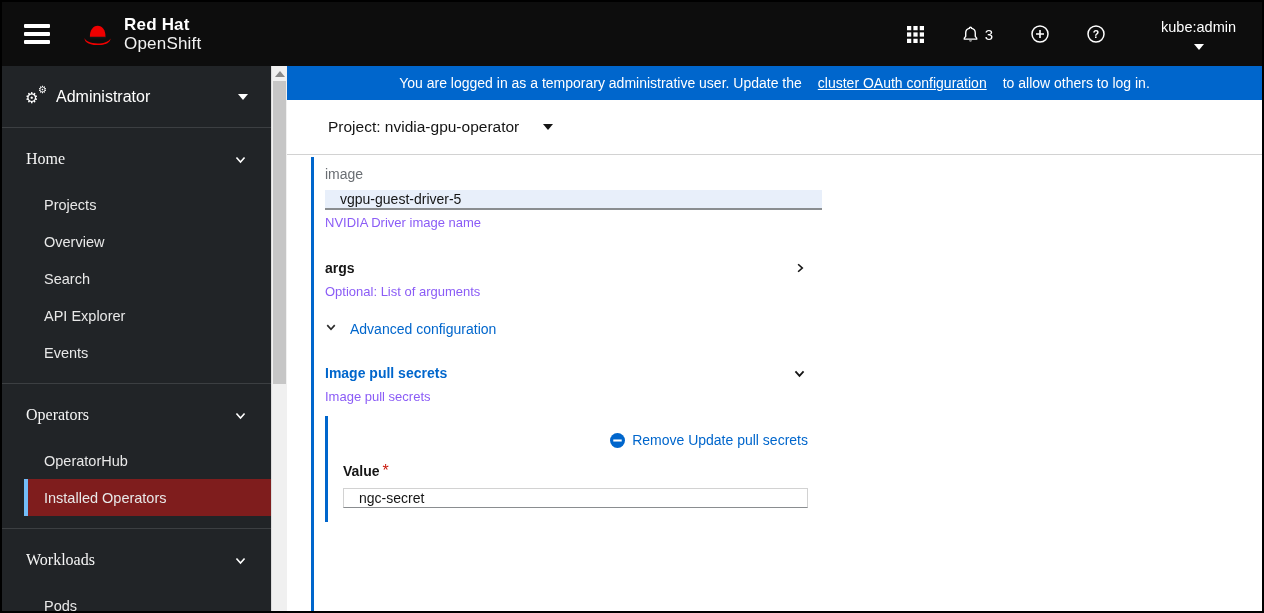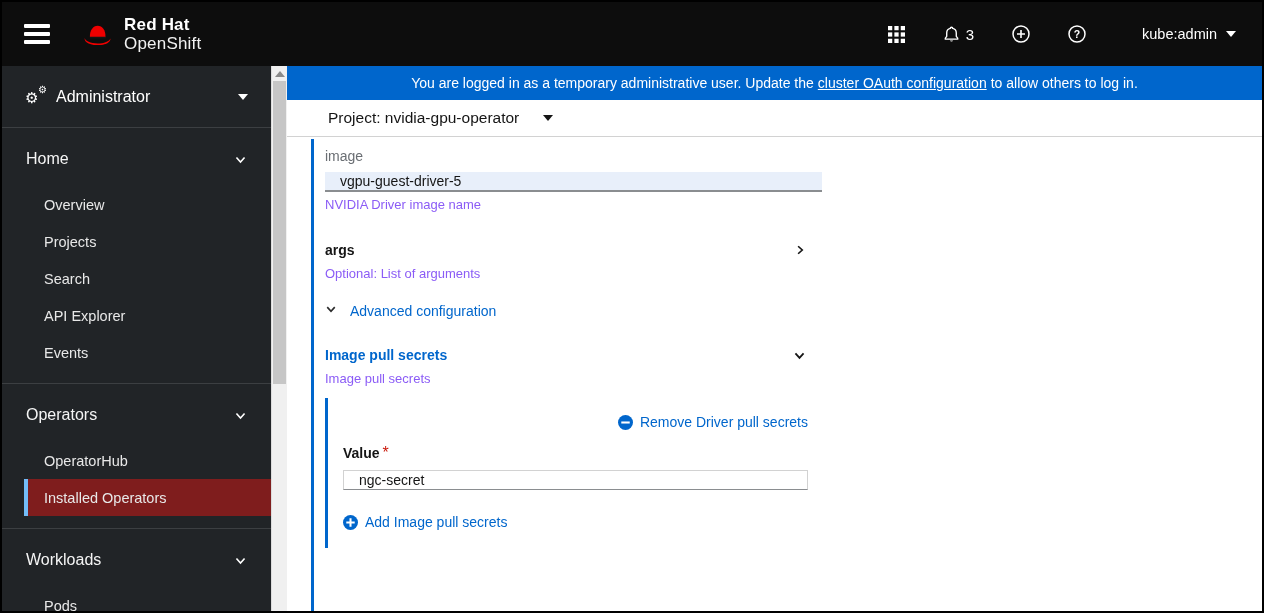--- a/index.html
+++ b/index.html
@@ -15,59 +15,59 @@
                justify-content:space-between; cursor:pointer; }
   .hamburger span { display:block; height:4px; background:#fff; border-radius:1px; }
   .brand { display:flex; align-items:center; gap:9px; margin-left:30px; }
   .brand-txt { line-height:1.12; font-size:17px; letter-spacing:.2px; }
   .brand-l1 { font-weight:bold; }
   .brand-l2 { font-weight:400; color:#f2f2f2; }
   .mast-right { margin-left:auto; display:flex; align-items:center; gap:38px; }
   .mast-ic { display:flex; align-items:center; gap:6px; color:#fff; cursor:pointer; }
   .bell-count { font-size:15px; }
   .user-menu { display:flex; align-items:center; gap:9px; font-size:14.5px;
-               margin-left:18px; cursor:pointer; }
+               margin-left:18px; cursor:pointer;flex-direction:column; }
   .caret-dn { width:0; height:0; border-left:5px solid transparent;
               border-right:5px solid transparent; border-top:6px solid currentColor;
               display:inline-block; }
 
   
   .page-body { display:flex; height:545px; }
   .sidebar { width:269px; background:#212427; color:#e6e6e6; flex:none; }
   .persp { height:62px; display:flex; align-items:center; gap:11px; padding:0 23px;
            font-size:16px; color:#fff; border-bottom:1px solid #3c3f42; }
   .gears { position:relative; width:20px; height:18px; font-size:15px; color:#fff; }
   .gears .g1 { position:absolute; left:0; top:1px; }
   .gears .g2 { position:absolute; right:-2px; top:-4px; font-size:10px; }
   .persp .caret-dn { margin-left:auto; }
   .nav-sec { padding-top:8px; }
   .sec-head { height:46px; display:flex; align-items:center; padding:0 24px;
-              font-size:16px; color:#f5f5f5; cursor:pointer; }
+              font-size:16px; color:#f5f5f5; cursor:pointer;font-family:Liberation Serif, serif; }
   .sec-head svg { margin-left:auto; }
   .items { padding:4px 0 12px; }
   .item { height:37px; display:flex; align-items:center; margin-left:22px;
           padding-left:20px; font-size:14.5px; color:#e8e8e8; cursor:pointer; }
   .item.selected { background:#7f1d1d; border-left:4px solid #73bcf7; padding-left:16px; }
   .side-div { border-top:1px solid #3c3f42; }
 
   
   .side-scroll { width:16px; background:#f0f0f0; position:relative; flex:none;
                  border-left:1px solid #dcdcdc; }
   .scroll-up { position:absolute; top:5px; left:3px; width:0; height:0;
                border-left:5px solid transparent; border-right:5px solid transparent;
                border-bottom:6px solid #8a8a8a; }
   .scroll-thumb { position:absolute; top:15px; left:1px; width:13px; height:303px;
                   background:#c6c6c6; }
 
   
   .main { flex:1; display:flex; flex-direction:column; background:#fff; min-width:0; }
   .banner { height:34px; flex:none; background:#0066cc; color:#fff; font-size:14px;
-            display:flex; align-items:center; justify-content:center; gap:4px; }
+            display:flex; align-items:center; justify-content:center; gap:16px; }
   .banner a { color:#fff; text-decoration:underline; cursor:pointer; }
-  .proj-bar { height:37px; flex:none; border-bottom:1px solid #d2d2d2; display:flex;
+  .proj-bar { height:55px; flex:none; border-bottom:1px solid #d2d2d2; display:flex;
               align-items:center; padding-left:41px; gap:24px; font-size:15.5px;
               color:#151515; }
   .proj-bar .caret-dn { color:#151515; }
   .content { flex:1; padding:2px 0 0 24px; overflow:hidden; }
   .group { border-left:3px solid #0066cc; padding:4px 0 0 11px; height:100%; }
 
   .f-label { font-size:14px; color:#6a6e73; }
   .f-label-dark { font-size:14px; color:#151515; font-weight:bold; }
   .helper { font-size:13px; color:#8b5cf6; }
   .inp { display:block; width:497px; height:20px; font-size:14px; color:#151515;
@@ -169,22 +169,22 @@
       </div>
 
       <div class="nav-sec">
         <div class="sec-head">
           <span>Home</span>
           <svg width="13" height="13" viewBox="0 0 16 16">
               <path d="M3 5.5l5 5.5 5-5.5" fill="none" stroke="#fff" stroke-width="2"></path>
             </svg>
         </div>
         <div class="items">
+          <div class="item">Projects</div>
           <div class="item">Overview</div>
-          <div class="item">Projects</div>
           <div class="item">Search</div>
           <div class="item">API Explorer</div>
           <div class="item">Events</div>
         </div>
       </div>
 
       <div class="side-div"></div>
 
       <div class="nav-sec">
         <div class="sec-head">
@@ -267,35 +267,26 @@
           </div>
           <div class="helper mt8">Image pull secrets</div>
 
           <div class="fieldset">
             <div class="remove-row">
               <a class="link-blue">
                 <svg width="15" height="15" viewBox="0 0 16 16">
                   <circle cx="8" cy="8" r="8" fill="#0066cc"></circle>
                     <rect x="3.5" y="6.9" width="9" height="2.2" fill="#fff"></rect>
                 </svg>
-                <span>Remove Driver pull secrets</span>
+                <span>Remove Update pull secrets</span>
               </a>
             </div>
             <div class="mt14">
               <span class="f-label-dark" style="font-weight:bold">Value</span><span class="req">*</span>
             </div>
             <input class="inp inp-plain" type="text" value="ngc-secret" style="">
-            <div class="mt24">
-              <a class="link-blue">
-                <svg width="15" height="15" viewBox="0 0 16 16">
-                  <circle cx="8" cy="8" r="8" fill="#0066cc"></circle>
-                    <path d="M8 3.5v9M3.5 8h9" stroke="#fff" stroke-width="2.2"></path>
-                </svg>
-                <span>Add Image pull secrets</span>
-              </a>
-            </div>
           </div>
 
         </div>
       </div>
     </div>
   </div>
 </div>
 
 </body></html>

